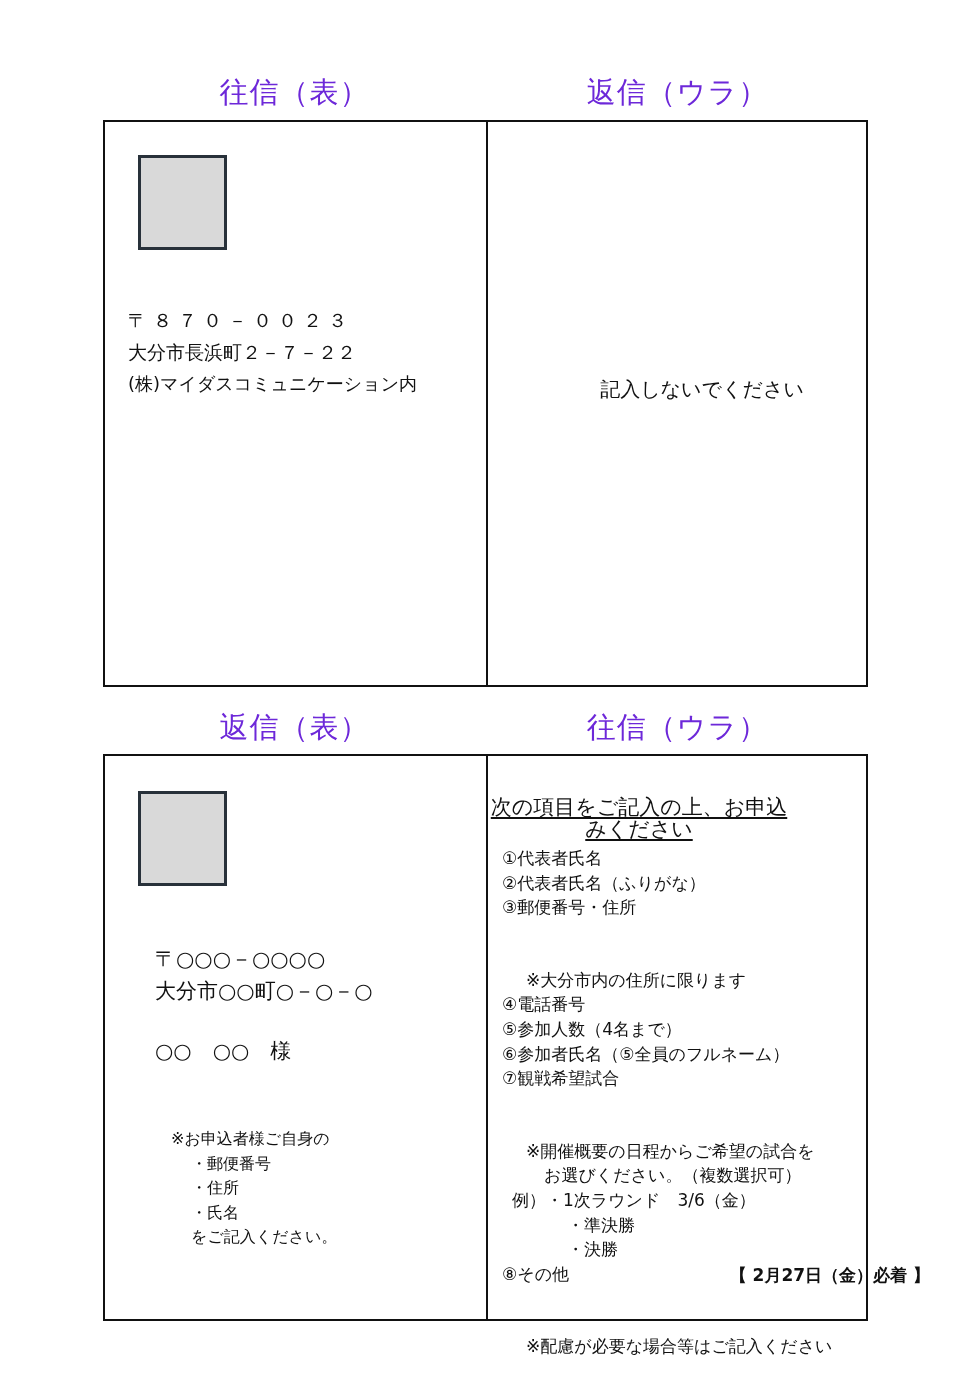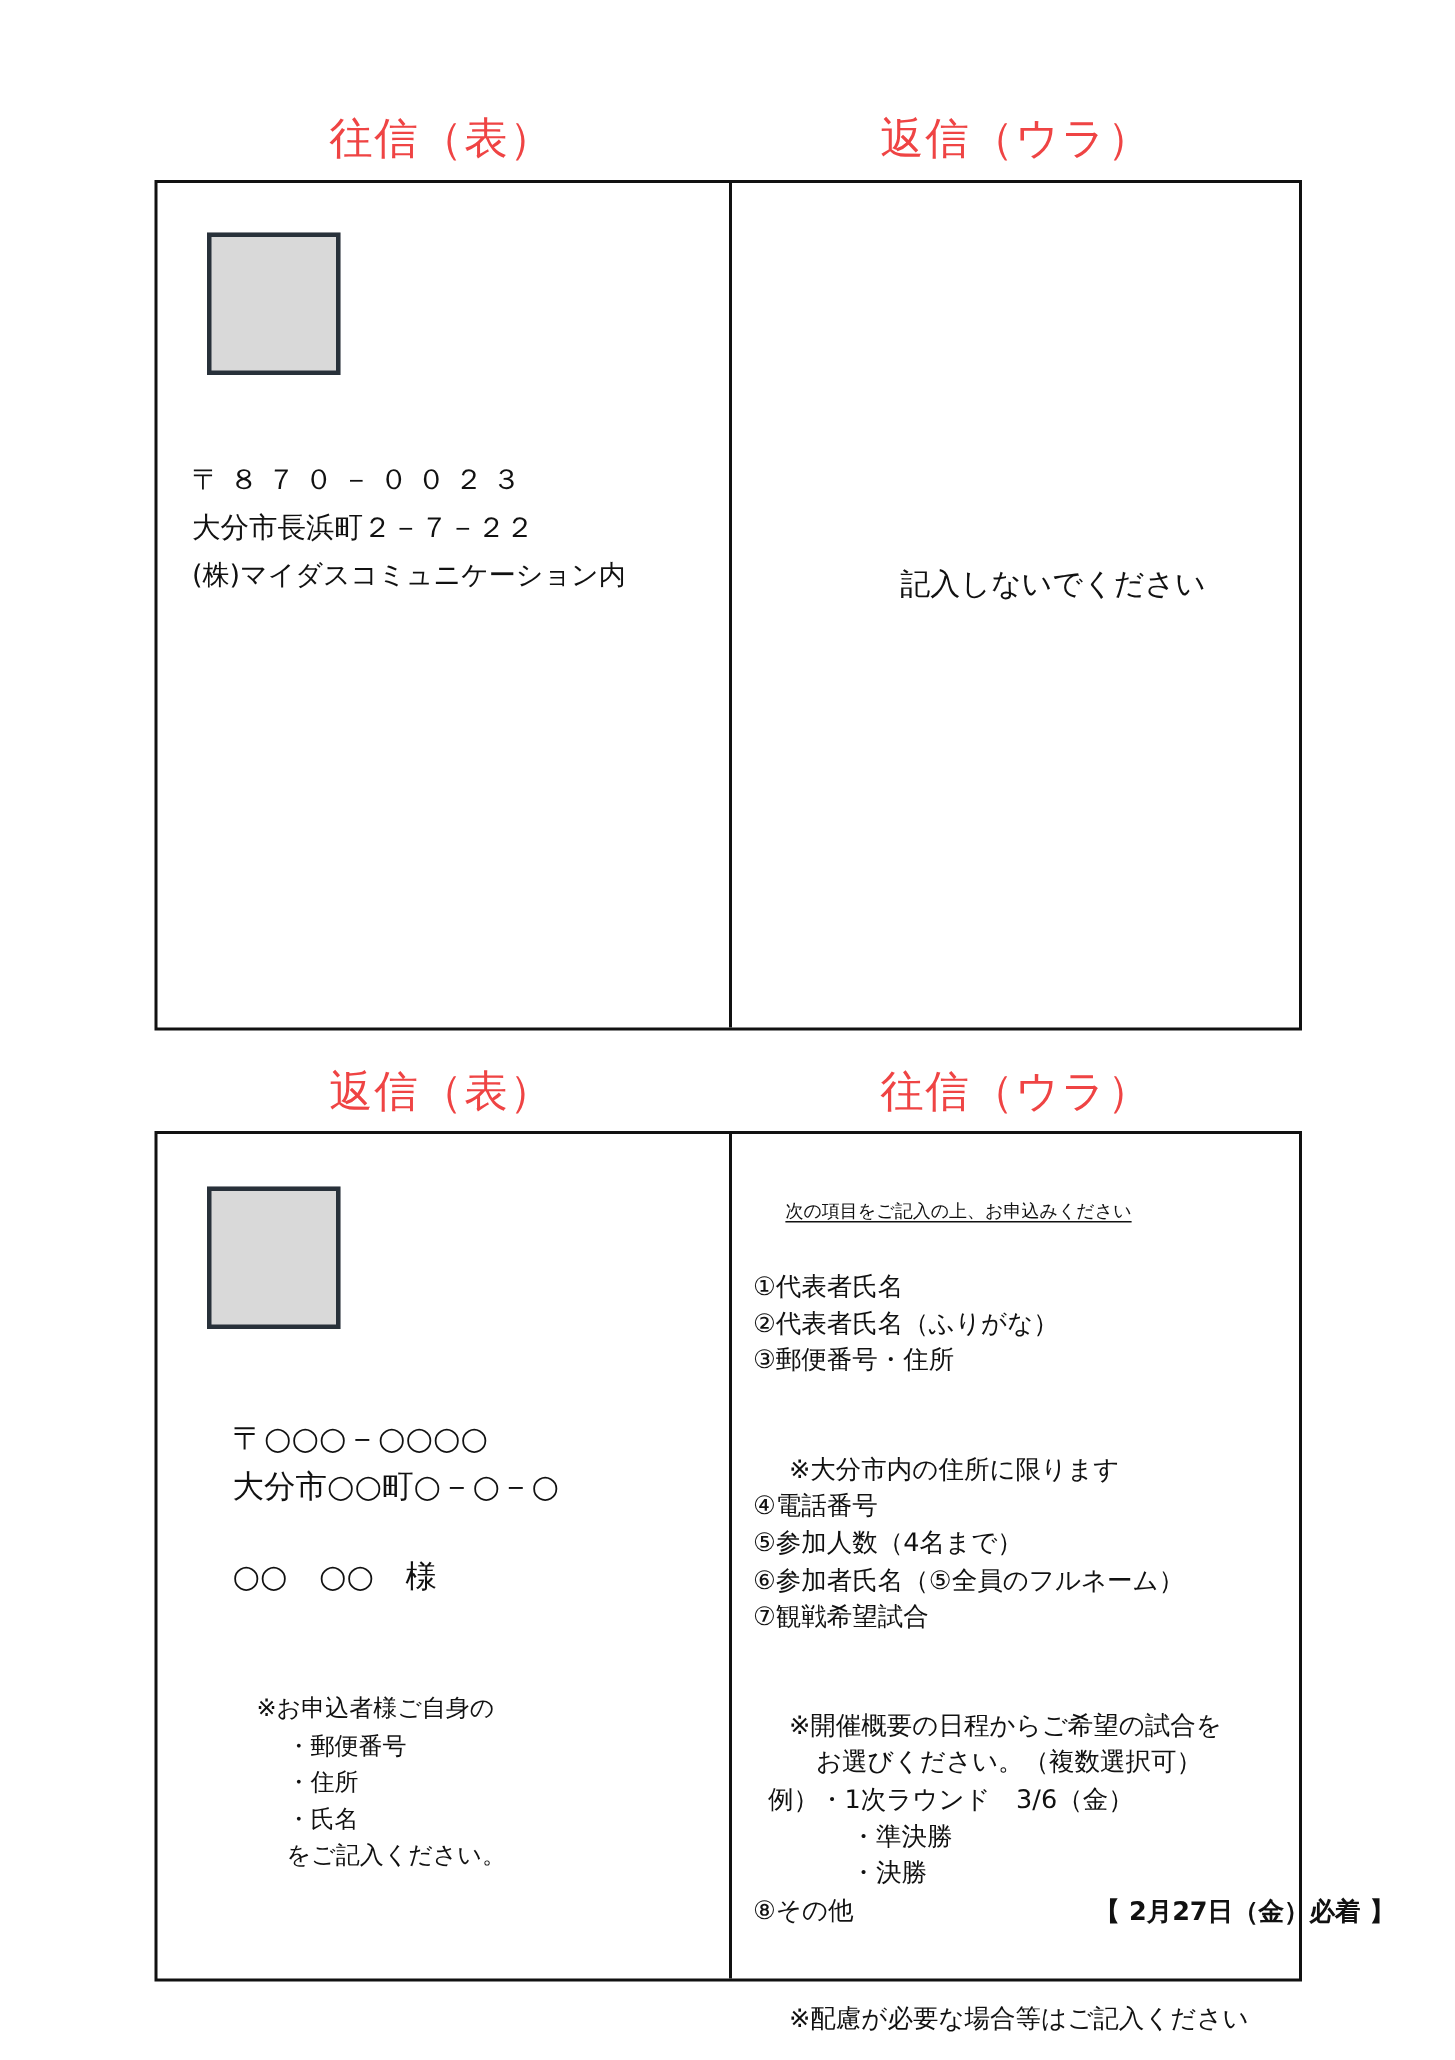--- a/index.html
+++ b/index.html
@@ -4,21 +4,21 @@
   <style>
     html, body { margin: 0; padding: 0; background: #ffffff; }
     body {
       width: 970px; height: 1373px; position: relative; overflow: hidden;
       font-family: "DejaVu Sans", "Liberation Sans", sans-serif;
       color: #111111;
     }
     .abs { position: absolute; }
     .heading {
       position: absolute; width: 383px; text-align: center;
-      font-size: 29px; line-height: 36px; letter-spacing: 1px; color: #ef4444;
+      font-size: 29px; line-height: 36px; letter-spacing: 1px; color: #6d28d9;
     }
     .card {
       position: absolute; left: 103px; width: 761px; height: 563px;
       border: 2px solid #111; box-sizing: content-box;
     }
     .divider {
       position: absolute; top: 0; bottom: 0; left: 381px; width: 2px; background: #111;
     }
     .stamp {
       position: absolute; left: 33px; width: 83px; height: 89px;
@@ -69,21 +69,21 @@
   </div>
   <div class="abs" style="left:66px; top:371px; font-size:16px; line-height:24.5px;">
     <span class="row" style="display:block;">※お申込者様ご自身の</span>
     <span class="row" style="display:block; padding-left:20px;">・郵便番号</span>
     <span class="row" style="display:block; padding-left:20px;">・住所</span>
     <span class="row" style="display:block; padding-left:20px;">・氏名</span>
     <span class="row" style="display:block; padding-left:20px;">をご記入ください。</span>
   </div>
 
   <div class="abs" style="left:383px; top:0; width:378px; height:563px;">
-    <div class="abs u" style="left:0; width:302px; top:40px; text-align:center; font-size:12px; line-height:22px;">次の項目をご記入の上、お申込みください</div>
+    <div class="abs u" style="left:0; width:302px; top:40px; text-align:center; font-size:21px; line-height:22px;">次の項目をご記入の上、お申込みください</div>
     <div class="list">
       <span class="row">①代表者氏名</span>
       <span class="row">②代表者氏名（ふりがな）</span>
       <span class="row">③郵便番号・住所</span>
       <span class="row indent1">※大分市内の住所に限ります</span>
       <span class="row">④電話番号</span>
       <span class="row">⑤参加人数（4名まで）</span>
       <span class="row">⑥参加者氏名（⑤全員のフルネーム）</span>
       <span class="row">⑦観戦希望試合</span>
       <span class="row indent1">※開催概要の日程からご希望の試合を</span>

